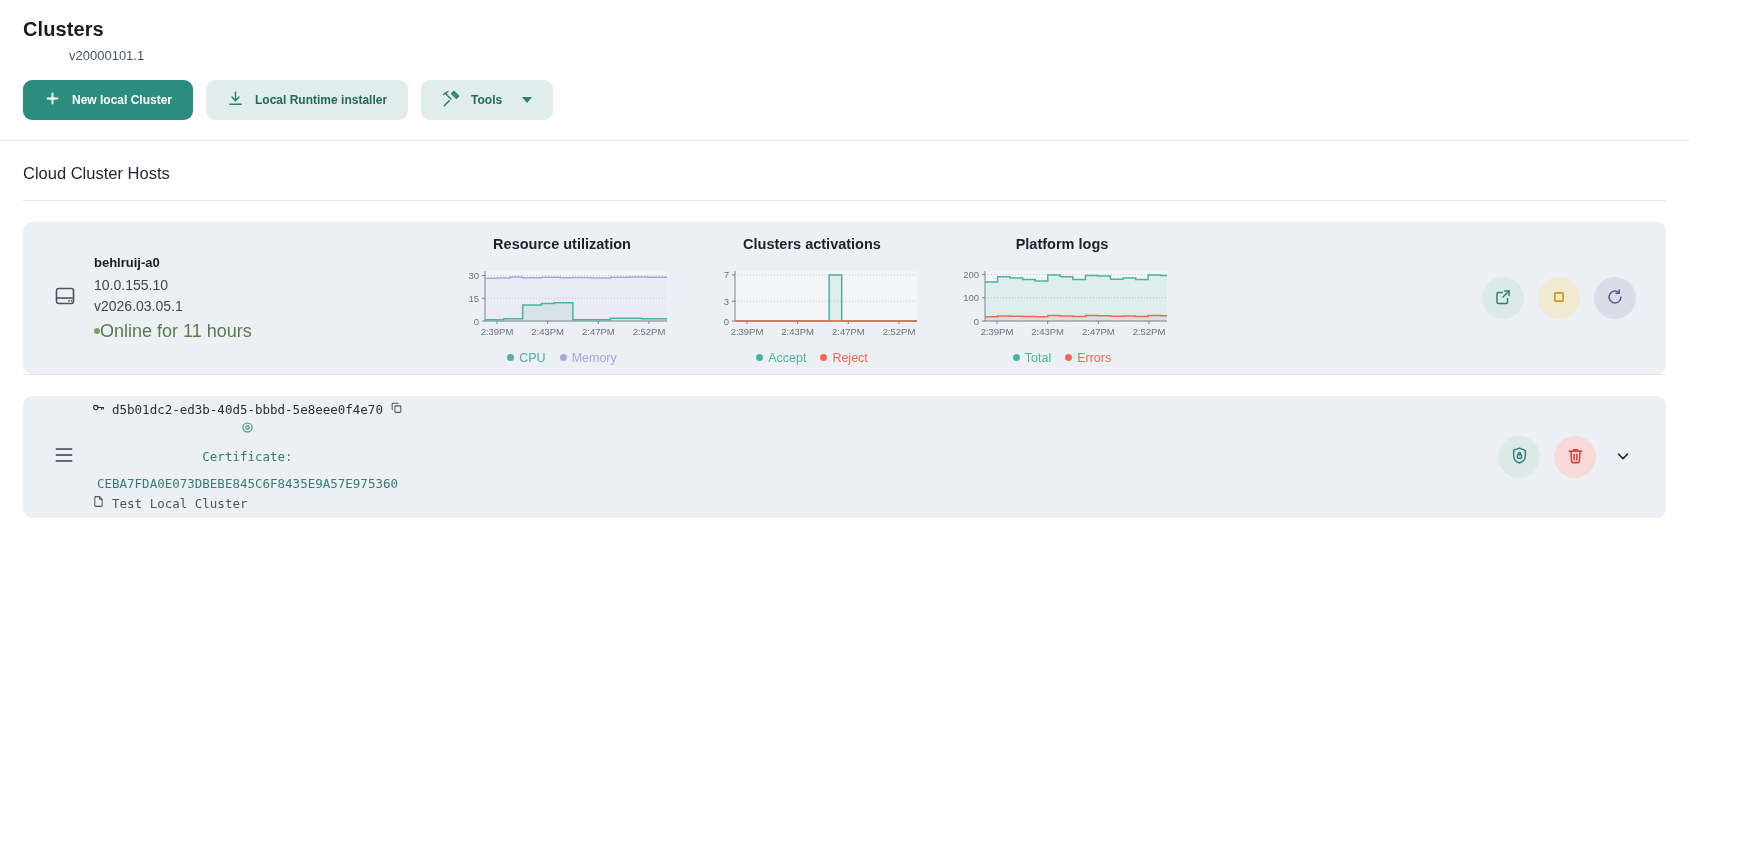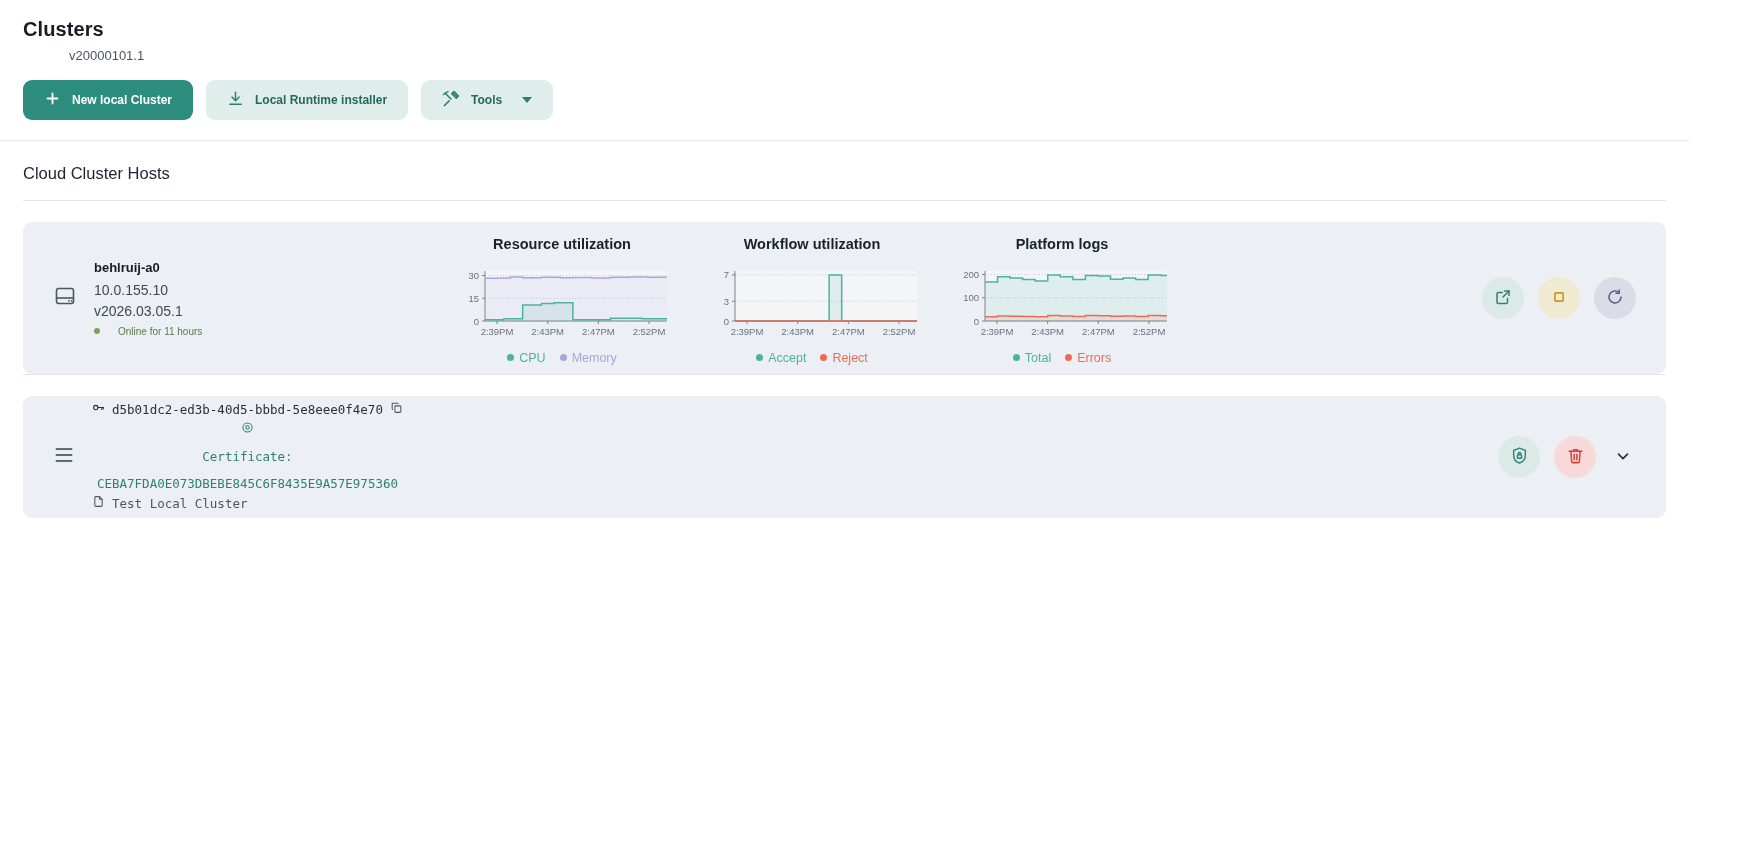--- a/index.html
+++ b/index.html
@@ -61,22 +61,22 @@
     margin-top: 21px; position: relative;
   }
   .card-cloud { height: 152px; display: flex; align-items: center; }
   .card-local { height: 122px; display: flex; align-items: center; }
 
   .host-ident { display: flex; align-items: center; gap: 17px; padding-left: 30px; width: 430px; }
   .host-glyph { color: #4a5662; flex: none; }
   .host-name { font-size: 13px; font-weight: 700; color: #171c24; margin-bottom: 5px; }
   .host-meta { font-size: 14px; color: #3f4854; line-height: 21px; }
   .host-status {
-    display: flex; align-items: center; gap: 18px;
-    font-size: 10px; color: #5c7a4e; margin-top: 4px;
+    display: flex; align-items: center; gap: 0;
+    font-size: 18px; color: #5c7a4e; margin-top: 4px;
   }
   .dot { width: 6px; height: 6px; border-radius: 50%; background: #7ba05b; flex: none; }
 
   
   .charts { display: flex; align-items: flex-start; gap: 32px; padding-top: 4px; }
   .chart { width: 218px; }
   .chart-title {
     font-size: 14.5px; font-weight: 700; color: #1b222c;
     text-align: center; margin-bottom: 15px;
   }
@@ -229,21 +229,21 @@
                 <span style="color: rgb(76, 179, 163);">CPU</span>
               </div>
               <div class="legend-item">
                 <span class="legend-dot" style="background: rgb(169, 166, 222);"></span>
                 <span style="color: rgb(169, 166, 222);">Memory</span>
               </div>
             </div>
         </div>
 
         <div class="chart">
-          <div class="chart-title">Workflow utilization</div>
+          <div class="chart-title">Clusters activations</div>
           <svg class="chart-svg" width="218" height="72">
               <rect x="32" y="4" width="182" height="50" fill="#f3f5f7"></rect>
               <line x1="32" y1="54" x2="214" y2="54" stroke="#c6cbd1" stroke-width="1" stroke-dasharray="1 2"></line>
               <line x1="32" y1="34.26315789473684" x2="214" y2="34.26315789473684" stroke="#c6cbd1" stroke-width="1" stroke-dasharray="1 2"></line>
               <line x1="32" y1="7.94736842105263" x2="214" y2="7.94736842105263" stroke="#c6cbd1" stroke-width="1" stroke-dasharray="1 2"></line>
               <line x1="32" y1="4" x2="32" y2="54" stroke="#7b838d" stroke-width="1"></line>
               <line x1="32" y1="54" x2="214" y2="54" stroke="#7b838d" stroke-width="1"></line>
               <line x1="29" y1="54" x2="32" y2="54" stroke="#7b838d" stroke-width="1"></line>
               <text x="26" y="57.5" text-anchor="end" font-size="9.5" fill="#6b7280" font-family="&quot;Liberation Sans&quot;, sans-serif">0</text>
               <line x1="29" y1="34.26315789473684" x2="32" y2="34.26315789473684" stroke="#7b838d" stroke-width="1"></line>

